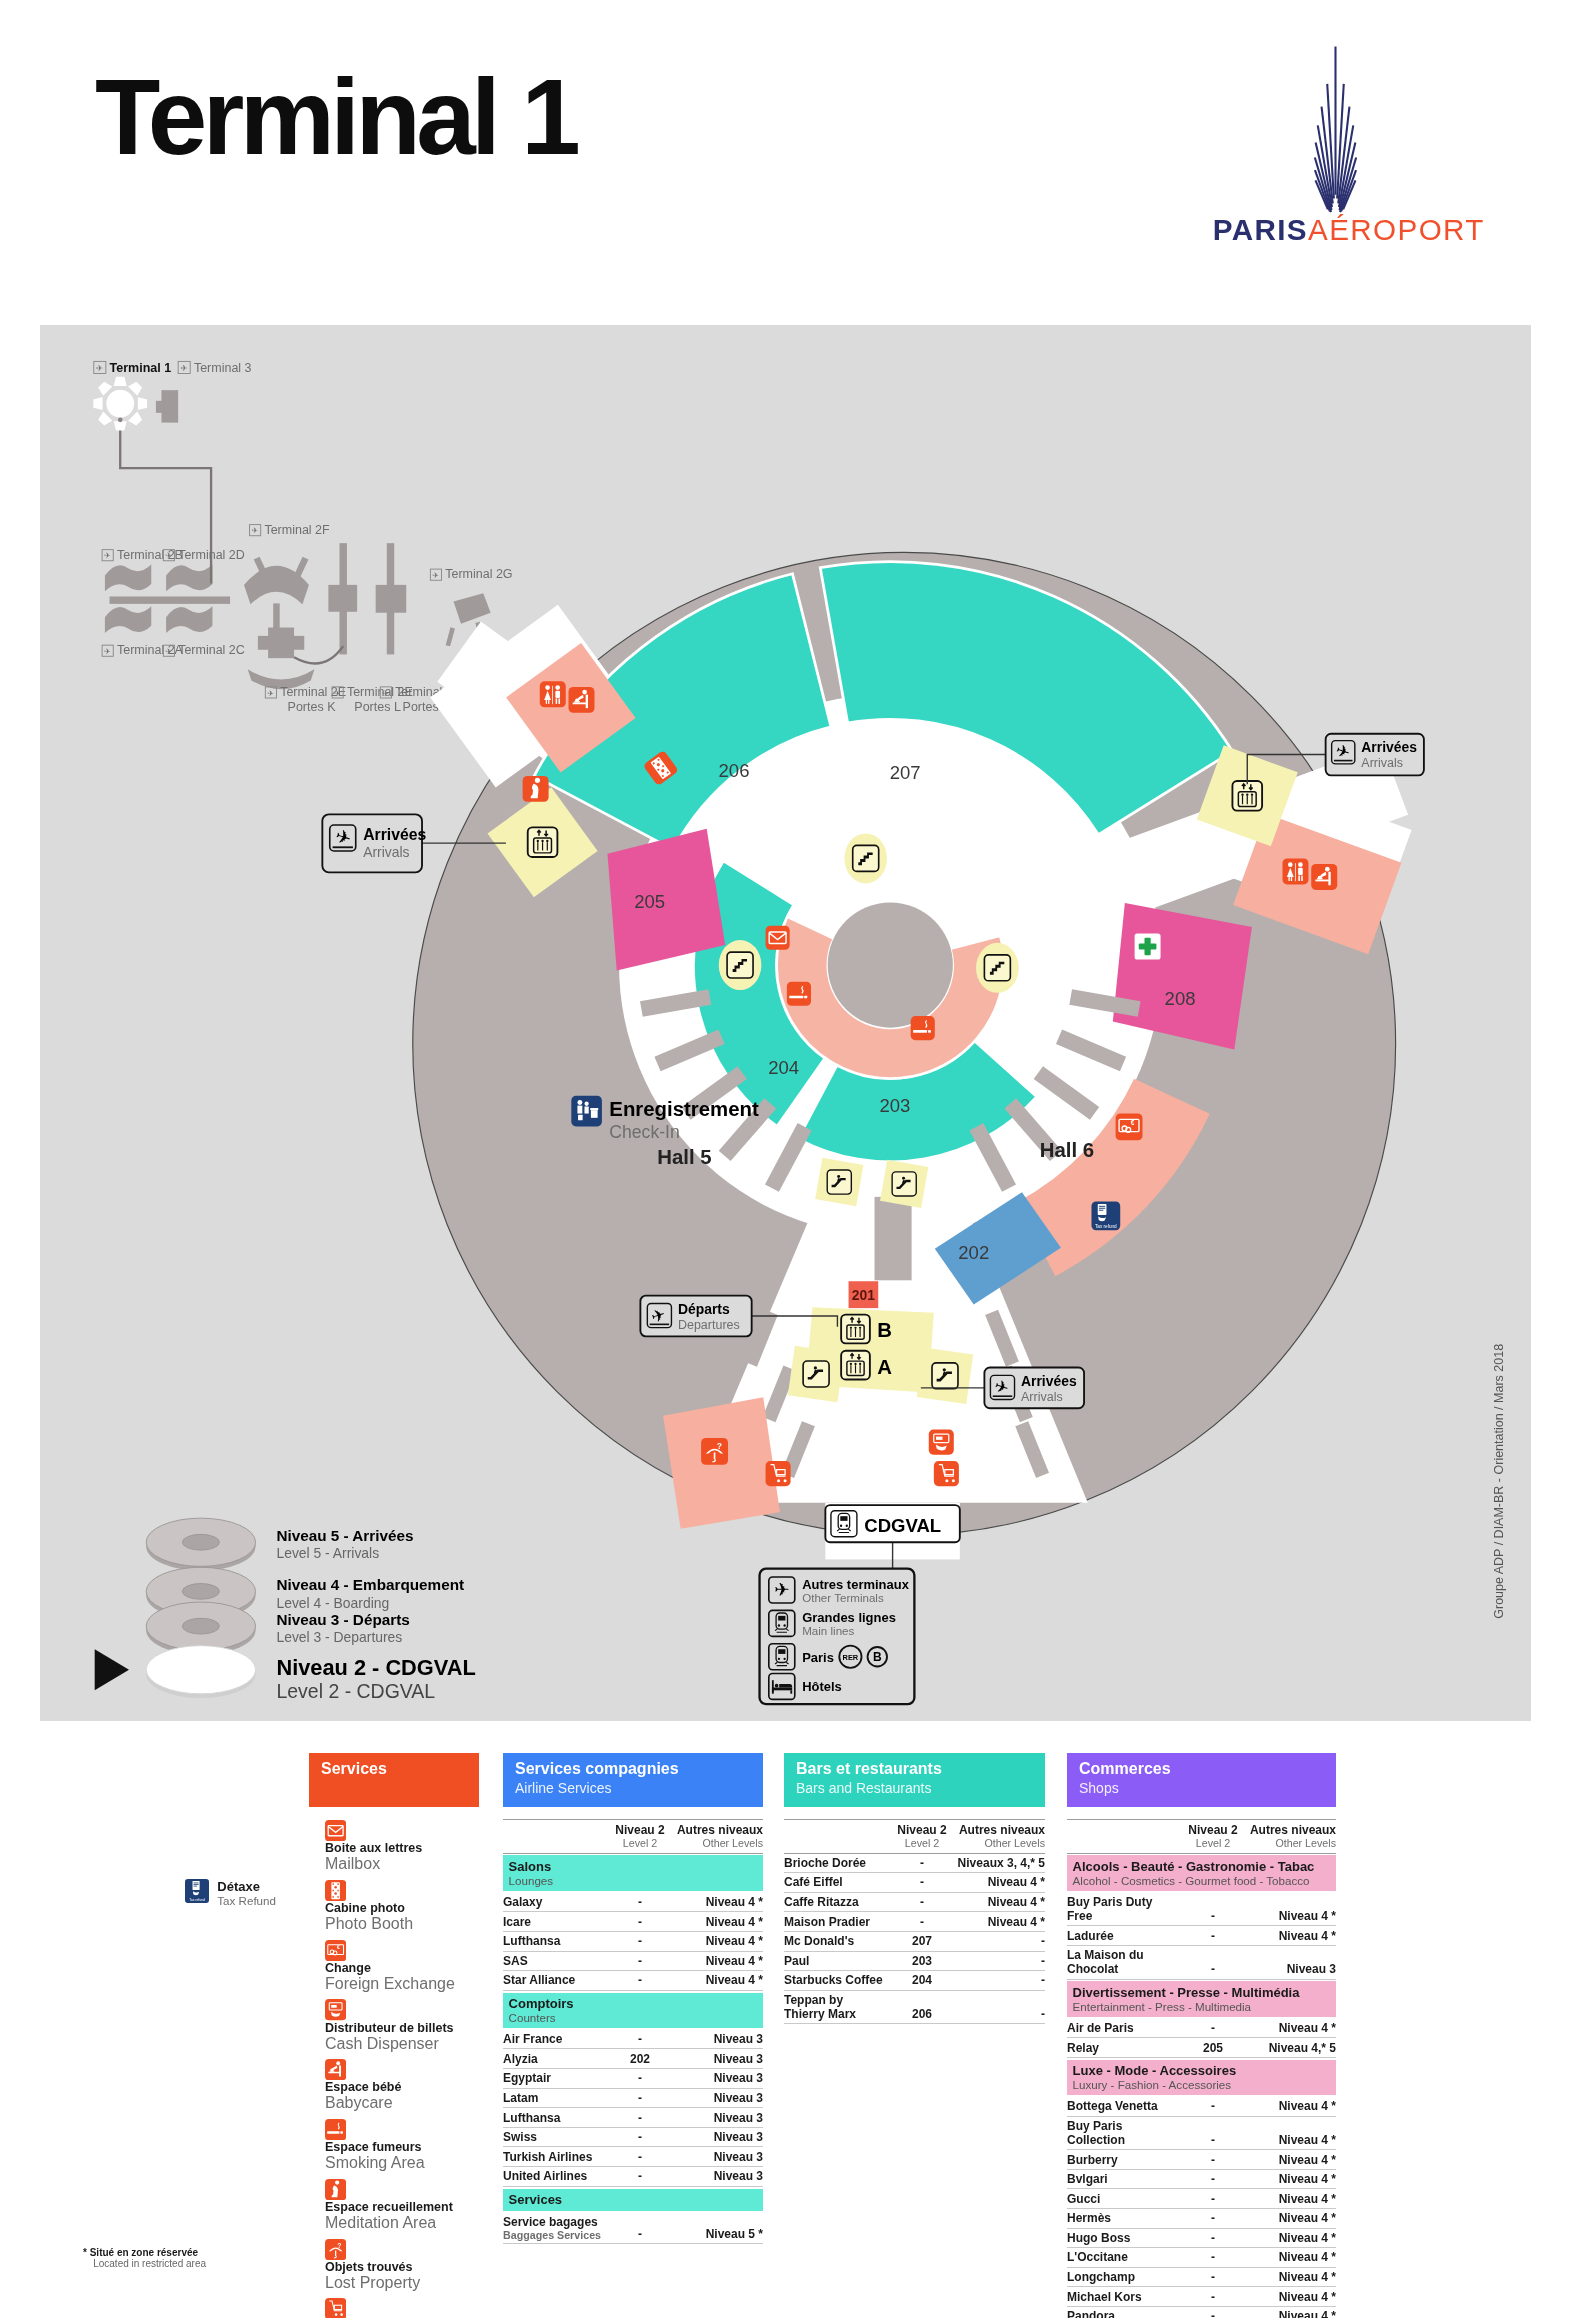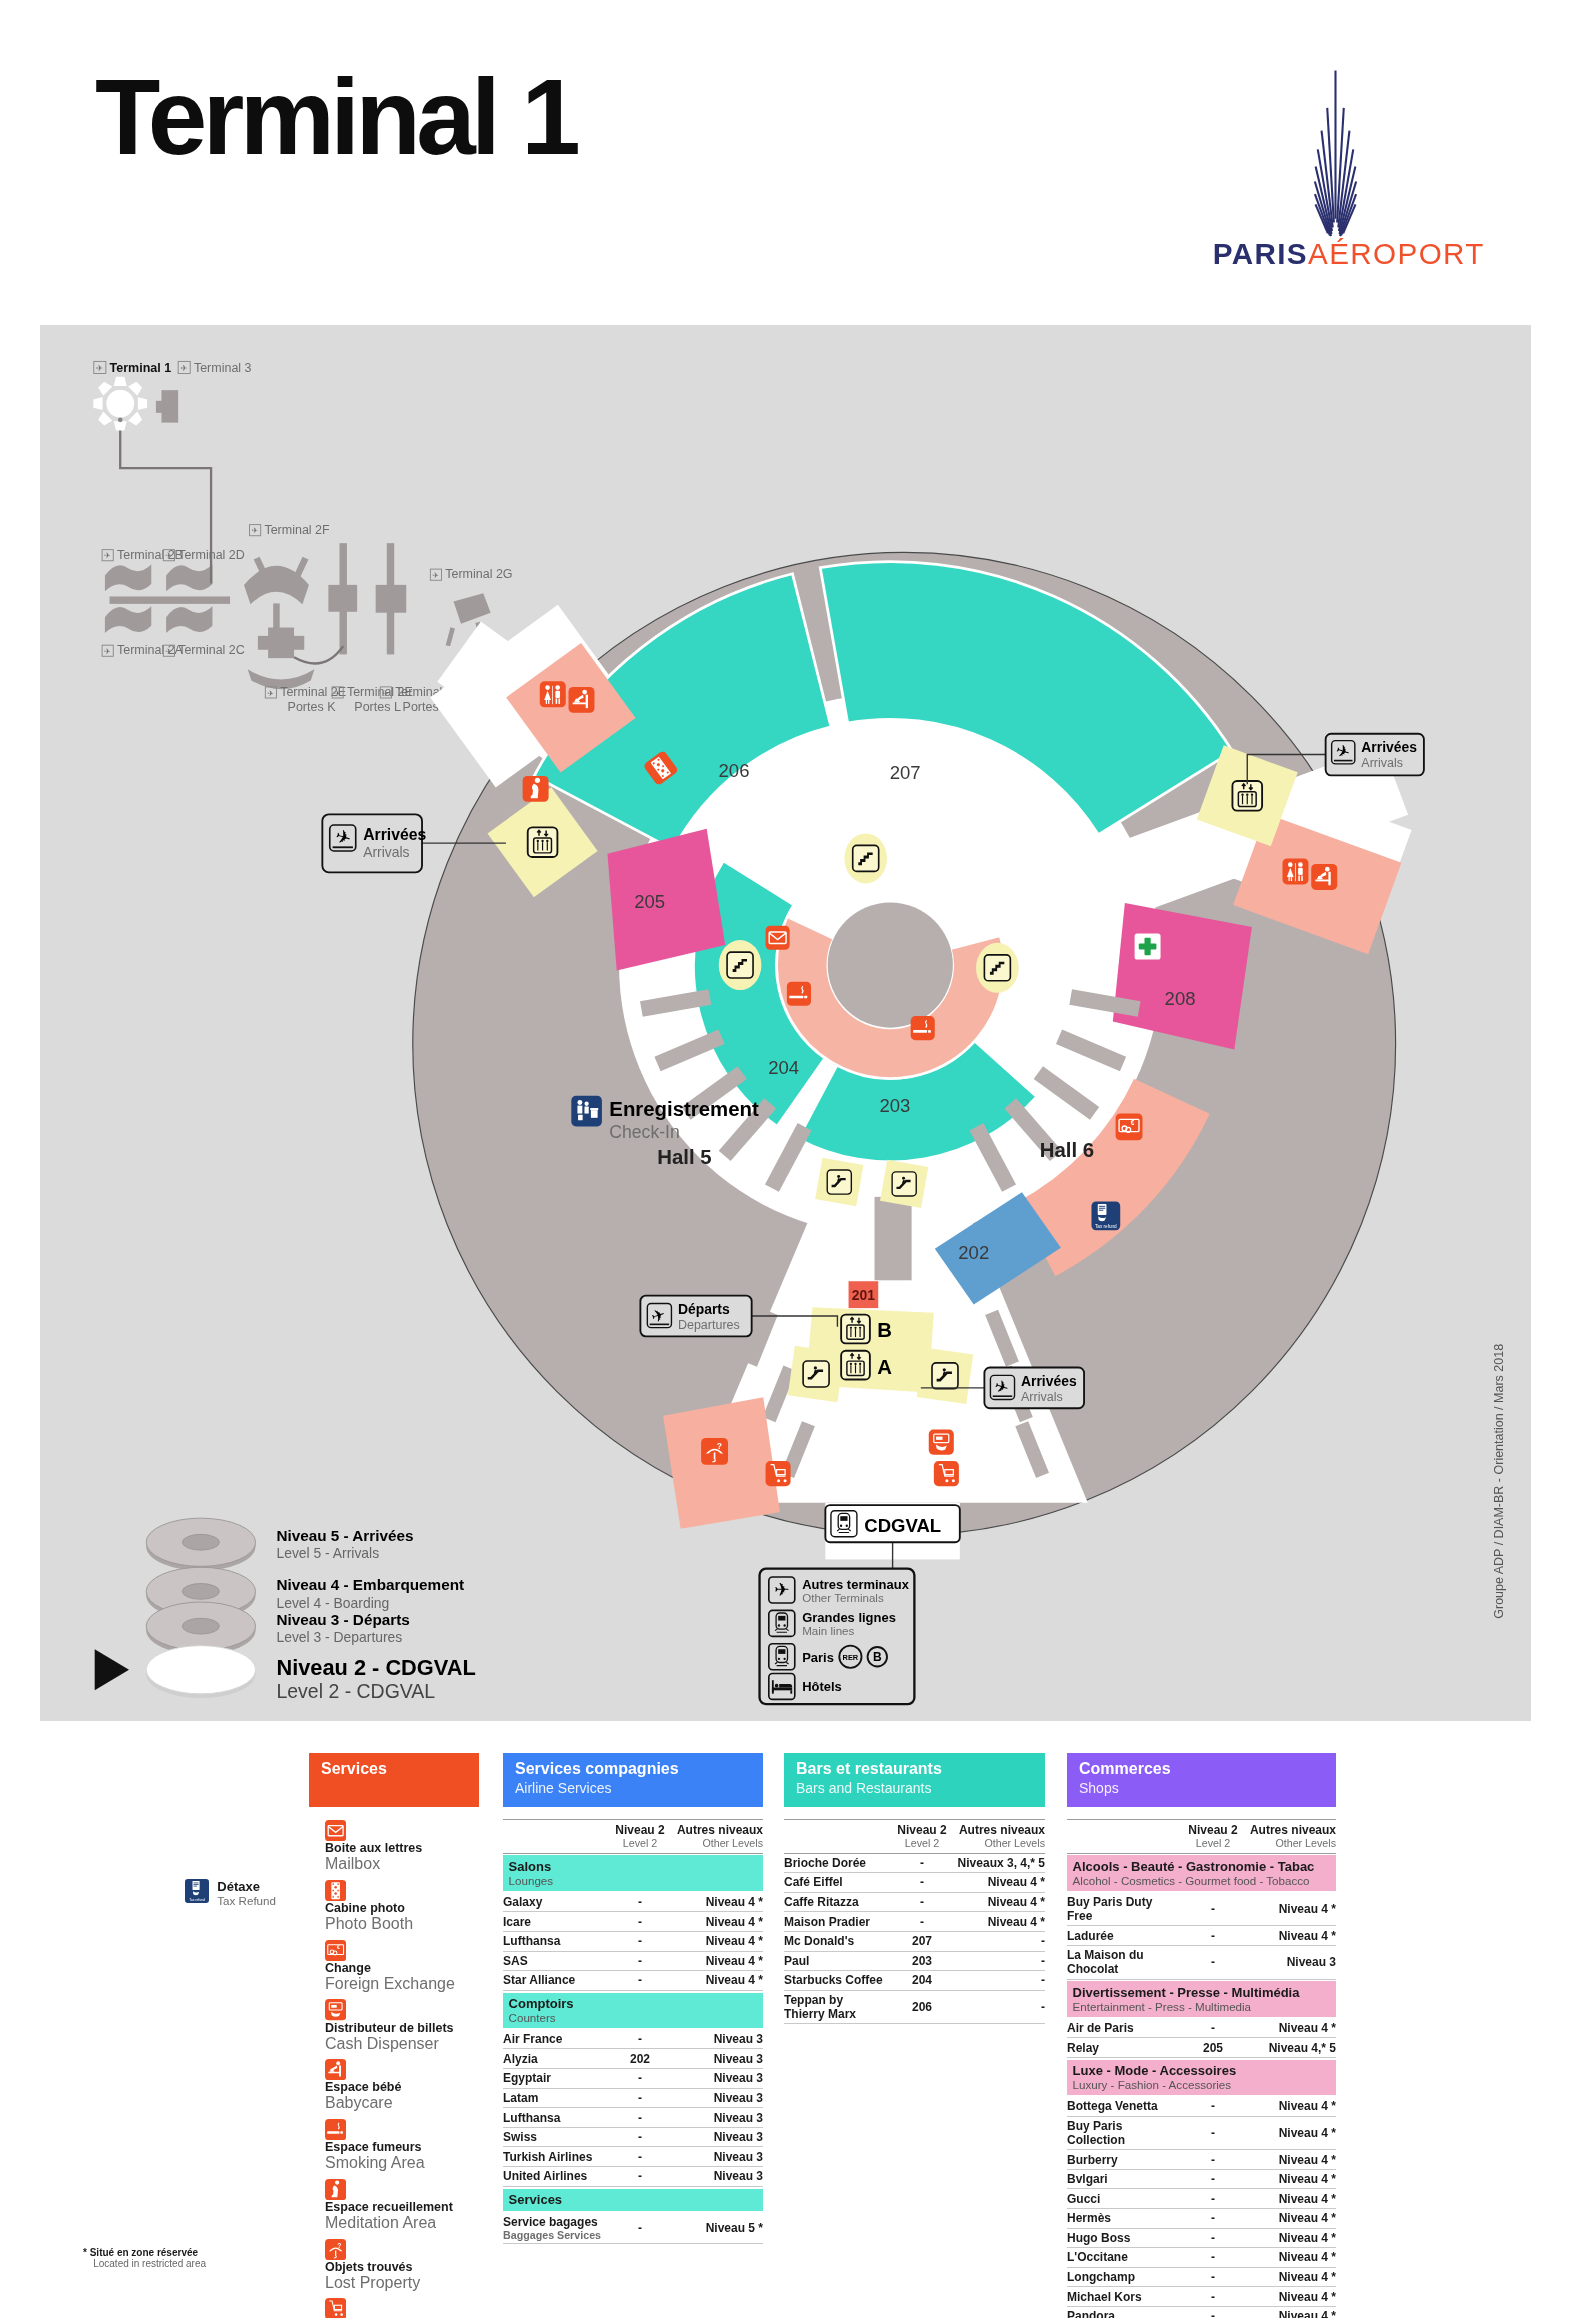--- a/index.html
+++ b/index.html
@@ -1,40 +1,40 @@
 <!DOCTYPE html>
 <html style="font-size:7.4px"><head>
 <meta charset="utf-8">
 <style>
   html,body{margin:0;padding:0;background:#fff;}
   .page{position:relative;width:1571px;height:2319px;background:#fff;overflow:hidden;
         font-family:"Liberation Sans",sans-serif;color:#1a1a1a;}
   .title{position:absolute;left:95px;top:55px;font-size:107px;font-weight:800;
          letter-spacing:-4.6px;color:#0d0d0d;}
-  .logo{position:absolute;left:1187px;top:52px;}
+  .logo{position:absolute;left:1187px;top:28px;}
   .panel{position:absolute;left:40px;top:325px;width:1491px;height:1396px;background:#DBDBDB;}
   svg{display:block}
   svg text{font-family:"Liberation Sans",sans-serif;}
 
   
   .col{position:absolute;top:1753px;}
   .col-head{height:54px;color:#fff;padding:7.4px 0 0 12px;box-sizing:border-box;}
   .col-head .t1{font-size:16px;font-weight:700;}
   .col-head .t2{font-size:14px;opacity:.9;margin-top:1.9px;}
   .tbl-colhead{display:flex;align-items:flex-end;border-bottom:0.9px solid #9d9d9d;
                border-top:0.9px solid #9d9d9d;margin-top:12px;padding:3.7px 0 2.8px 0;}
   .tbl-colhead .sp{flex:1}
   .tbl-colhead .c{width:70px;text-align:center;line-height:1.15}
   .tbl-colhead .c3{width:88px;text-align:right;line-height:1.15}
   .tbl-colhead b{font-size:12px;display:block}
   .tbl-colhead i{font-size:10.7px;font-style:normal;color:#6e6e6e;display:block}
   .band{padding:3.7px 5.6px;margin:1.9px 0;}
   .band b{font-size:13px;display:block}
   .band i{font-size:11.6px;font-style:normal;color:#555;display:block}
-  .rows .row{display:flex;align-items:center;border-bottom:0.5px solid #c9c9c9;padding:2.3px 0;}
+  .rows .row{display:flex;align-items:flex-end;border-bottom:0.5px solid #c9c9c9;padding:2.3px 0;}
   .rows .row .name{flex:1;font-size:12px;font-weight:700;}
   .rows .row .name i{display:block;font-style:normal;font-weight:700;color:#6e6e6e;font-size:10.7px}
   .rows .row .name i:empty{display:none}
   .rows .row .v2{width:70px;text-align:center;font-size:12px;font-weight:700;}
   .rows .row .v3{width:88px;text-align:right;font-size:12px;font-weight:700;}
   .hd-services{background:#F04F23}
   .hd-airlines{background:#3b82f6}
   .hd-bars{background:#2DD3BD}
   .hd-shops{background:#8b5cf6}
   .band-blue{background:#5eead4}

